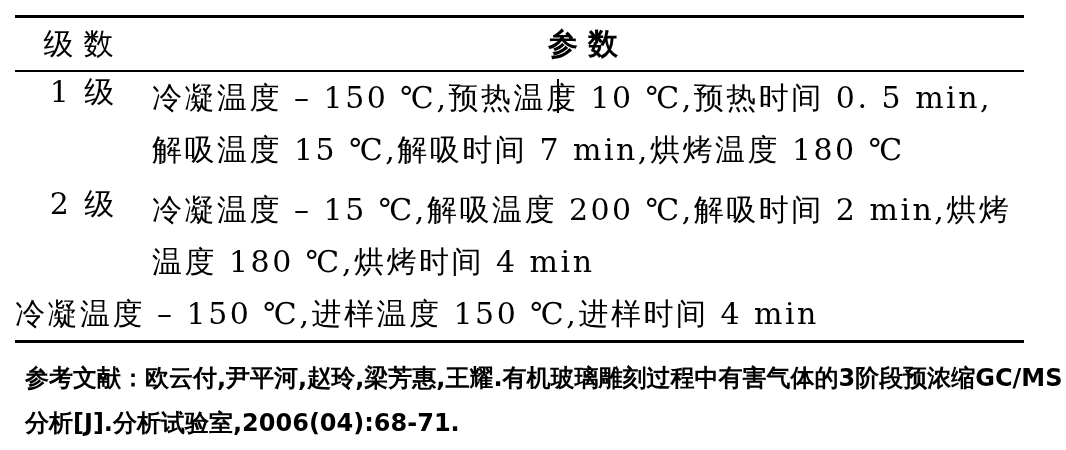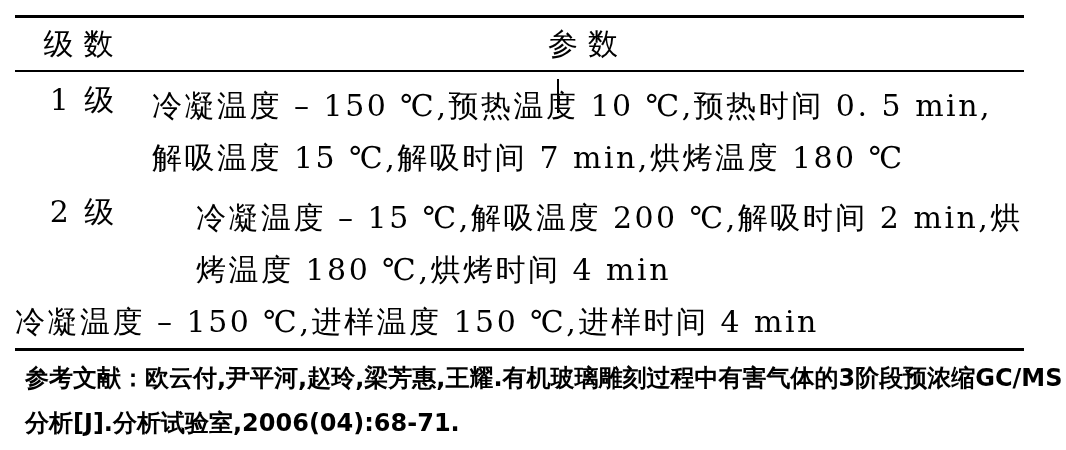--- a/index.html
+++ b/index.html
@@ -55,23 +55,24 @@
   }
   .trow-header .cell-level,
   .trow-header .cell-params {
     font-size: 30px;
     letter-spacing: 10px;
     line-height: 52px;
   }
   .trow-header .cell-params {
     display: flex;
     justify-content: center;
+    font-weight: bold;
   }
-  .trow-body-1 { padding-top: 8px; }
-  .trow-body-2 { padding-top: 8px; gap: 44px; }
+  .trow-body-1 { padding-top: 0; }
+  .trow-body-2 { padding-top: 8px; }
   .trow-body-3 { padding-top: 0; }
 
   
   .text-cursor {
     position: absolute;
     left: 557px;
     top: 79px;
     width: 2px;
     height: 34px;
     background: #000000;

